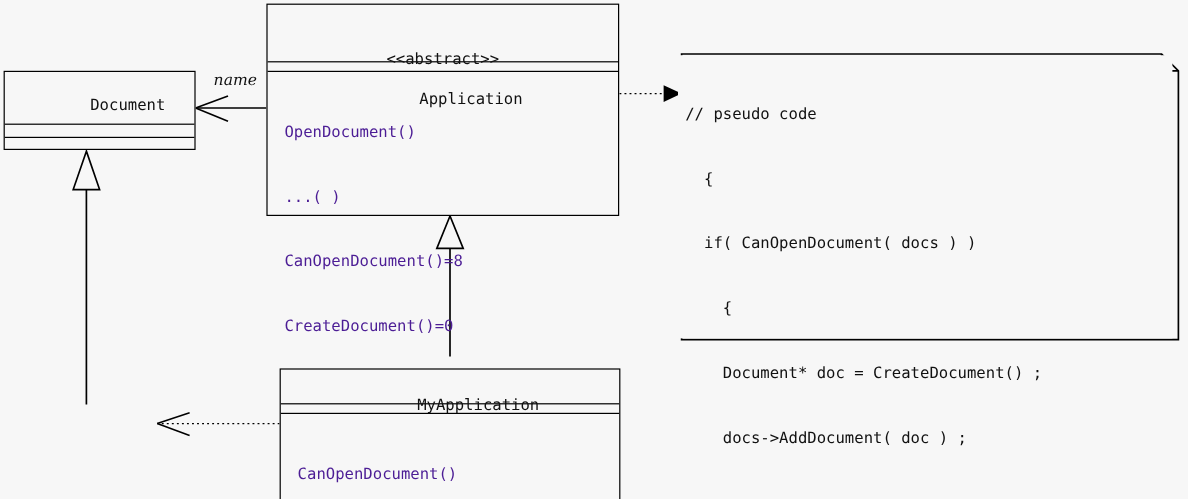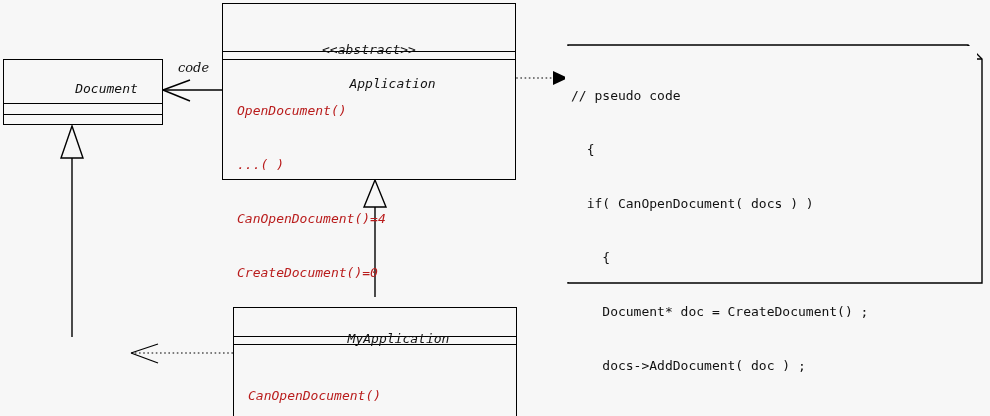--- a/index.html
+++ b/index.html
@@ -24,40 +24,39 @@
     pointer-events: none;
   }
   .uml-box {
     position: absolute;
     background: #f7f7f7;
     border: 1px solid #000;
     box-sizing: border-box;
   }
   .compartment {
     box-sizing: border-box;
-    font-style: italic;
   }
   .compartment.div-top {
     border-top: 1px solid #000;
   }
   .cls-name {
     text-align: center;
     font-size: 13px;
     line-height: 17px;
     color: #111;
     padding-top: 3px;
     white-space: pre;
   }
   .cls-name .stereo {
     display: block;
   }
   .cls-members {
     font-size: 13px;
     line-height: 18px;
-    color: #b91c1c;
+    color: #4c1d95;
     padding: 6px 0 0 14px;
     white-space: pre;
   }
   .member-line {
     white-space: pre;
   }
   .note-box {
     position: absolute;
     background: #f7f7f7;
     box-sizing: border-box;
@@ -129,27 +128,27 @@
 
   <div class="uml-box" style="left:222px; top:3px; width:294px; height:177px;">
     <div class="compartment cls-name" style="height:47px;">
       <span class="stereo">&lt;&lt;abstract&gt;&gt;</span>
       <span>Application</span>
     </div>
     <div class="compartment div-top" style="height:8px;"></div>
     <div class="compartment div-top cls-members" style="height:120px;">
       <div class="member-line">OpenDocument()</div>
       <div class="member-line">...( )</div>
-      <div class="member-line">CanOpenDocument()=4</div>
+      <div class="member-line">CanOpenDocument()=8</div>
       <div class="member-line">CreateDocument()=0</div>
       <div class="member-line">AboutToOpenDocument()=0</div>
     </div>
   </div>
 
-  <div class="assoc-label" style="left:178px; top:60px;">code</div>
+  <div class="assoc-label" style="left:178px; top:60px;">name</div>
 
 
   <div class="uml-box" style="left:233px; top:307px; width:284px; height:111px;">
     <div class="compartment cls-name" style="height:28px; padding-top:5px;">
       <span>MyApplication</span>
     </div>
     <div class="compartment div-top" style="height:8px;"></div>
     <div class="compartment div-top cls-members" style="height:73px;">
       <div class="member-line">CanOpenDocument()</div>
       

